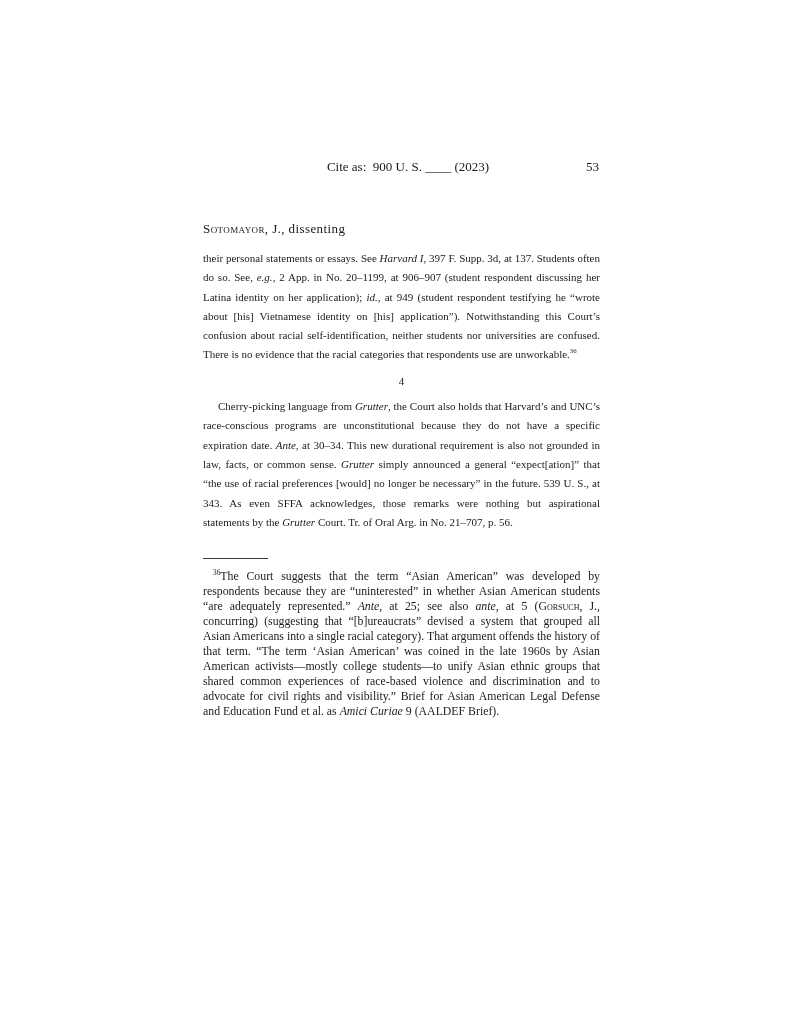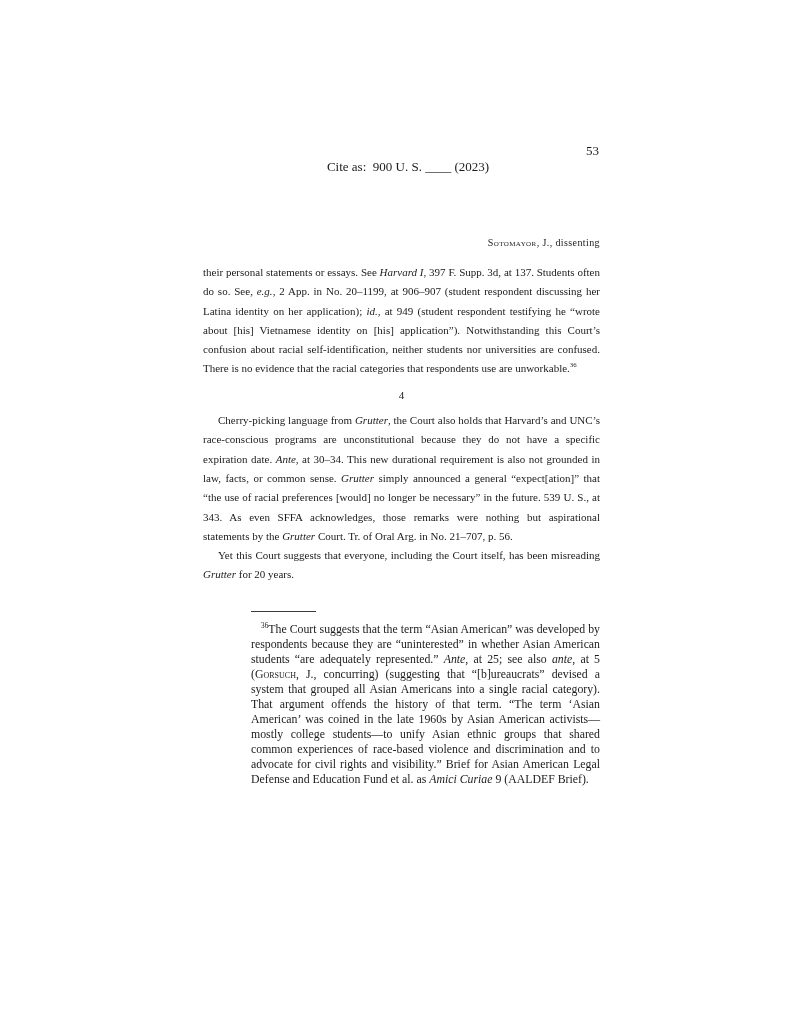--- a/index.html
+++ b/index.html
@@ -21,26 +21,26 @@
   .header-row {
     position: relative;
     text-align: center;
     font-size: 13px;
     line-height: 16px;
     white-space: pre;
   }
   .page-num {
     position: absolute;
     right: 1px;
-    top: 0;
+    top: 16px;
   }
   .attribution {
-    margin-top: 28px;
-    text-align: right;
-    font-size: 10px;
+    margin-top: 14px;
+    text-align: left;
+    font-size: 13px;
     line-height: 16px;
     letter-spacing: 0.4px;
   }
   .body-text {
     margin-top: 12px;
     font-size: 11px;
     line-height: 19.3px;
     text-align: justify;
     text-justify: inter-word;
   }
@@ -50,21 +50,20 @@
     text-align: center;
     text-indent: 0;
     margin: 7px 0 6px 0;
   }
   .footnote-area {
     margin-top: 26px;
     font-size: 11.8px;
     line-height: 15px;
     text-align: justify;
     text-justify: inter-word;
-    margin-left: 48px;
   }
   .fn-rule {
     width: 65px;
     height: 0;
     border-top: 1px solid #3a3a3a;
     margin-bottom: 10px;
   }
   .fn-para { text-indent: 10px; }
   .italic { font-style: italic; }
   .smallcaps { font-variant: small-caps; }
@@ -87,21 +86,20 @@
 
   <div class="attribution"><span class="smallcaps">Sotomayor</span><span class="roman">, J., dissenting</span></div>
 
   <div class="body-text">
     <p class="para"><span class="roman">their personal statements or essays.  See </span><span class="italic">Harvard I</span><span class="roman">, 397 F. Supp. 3d, at 137.  Students often do so.  See, </span><span class="italic">e.g.</span><span class="roman">, 2 App. in No. 20–1199, at 906–907 (student respondent discussing her Latina identity on her application); </span><span class="italic">id.</span><span class="roman">, at 949 (student respondent testifying he “wrote about [his] Vietnamese identity on [his] application”).  Notwithstanding this Court’s confusion about racial self-identification, neither students nor universities are confused.  There is no evidence that the racial categories that respondents use are unworkable.</span><sup>36</sup></p>
 
     <div class="section-head">4</div>
 
     <p class="para indent"><span class="roman">Cherry-picking language from </span><span class="italic">Grutter</span><span class="roman">, the Court also holds that Harvard’s and UNC’s race-conscious programs are unconstitutional because they do not have a specific expiration date.  </span><span class="italic">Ante</span><span class="roman">, at 30–34.  This new durational requirement is also not grounded in law, facts, or common sense.  </span><span class="italic">Grutter</span><span class="roman"> simply announced a general “expect[ation]” that “the use of racial preferences [would] no longer be necessary” in the future.  539 U. S., at 343.  As even SFFA acknowledges, those remarks were nothing but aspirational statements by the </span><span class="italic">Grutter</span><span class="roman"> Court.  Tr. of Oral Arg. in No. 21–707, p. 56.</span></p>
 
-    <p class="para indent"><span class="roman">Yet this Court suggests that everyone, including the Court itself, has been misreading </span><span class="italic">Grutter</span><span class="roman"> for 20 years.</span></p>
   </div>
 
   <div class="footnote-area">
     <div class="fn-rule"></div>
     <p class="para fn-para"><sup>36</sup><span class="roman">The Court suggests that the term “Asian American” was developed by respondents because they are “uninterested” in whether Asian American students “are adequately represented.”  </span><span class="italic">Ante</span><span class="roman">, at 25; see also </span><span class="italic">ante</span><span class="roman">, at 5 (</span><span class="smallcaps">Gorsuch</span><span class="roman">, J., concurring) (suggesting that “[b]ureaucrats” devised a system that grouped all Asian Americans into a single racial category).  That argument offends the history of that term.  “The term ‘Asian American’ was coined in the late 1960s by Asian American activists—mostly college students—to unify Asian ethnic groups that shared common experiences of race-based violence and discrimination and to advocate for civil rights and visibility.”  Brief for Asian American Legal Defense and Education Fund et al. as </span><span class="italic">Amici Curiae</span><span class="roman"> 9 (AALDEF Brief).</span></p>
   </div>
 
 </div>
 
 </body></html>

